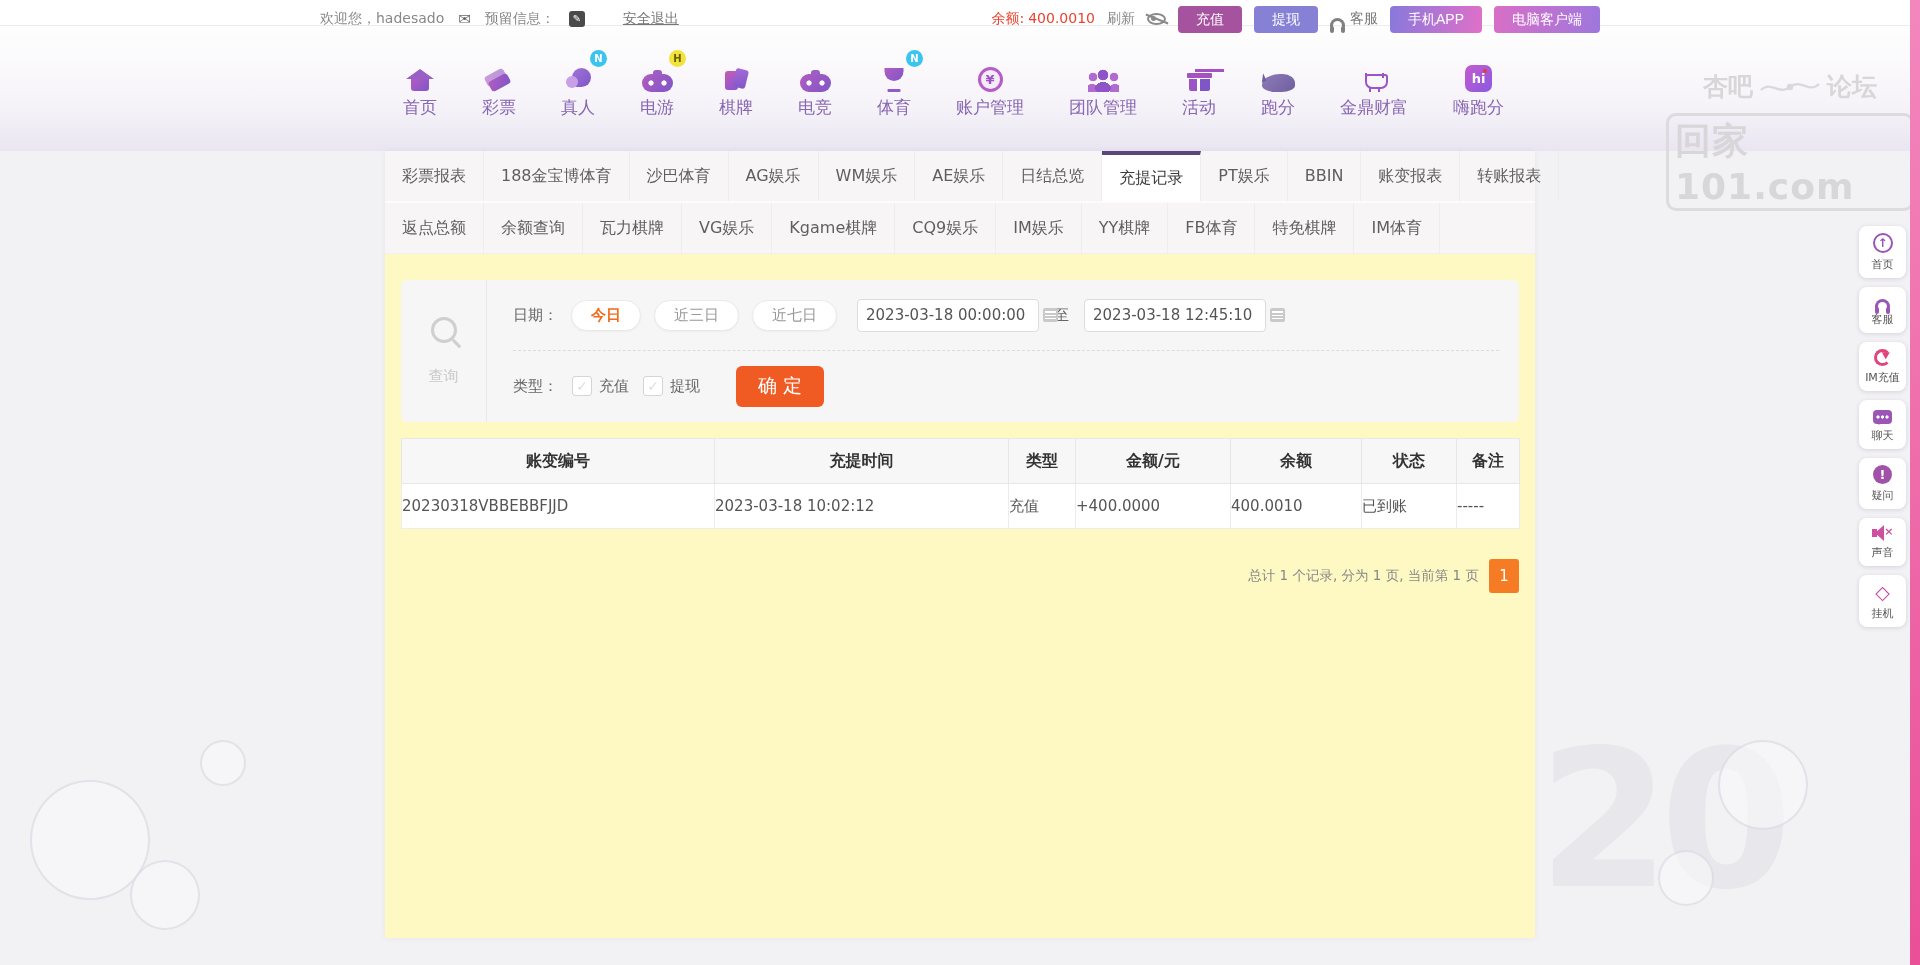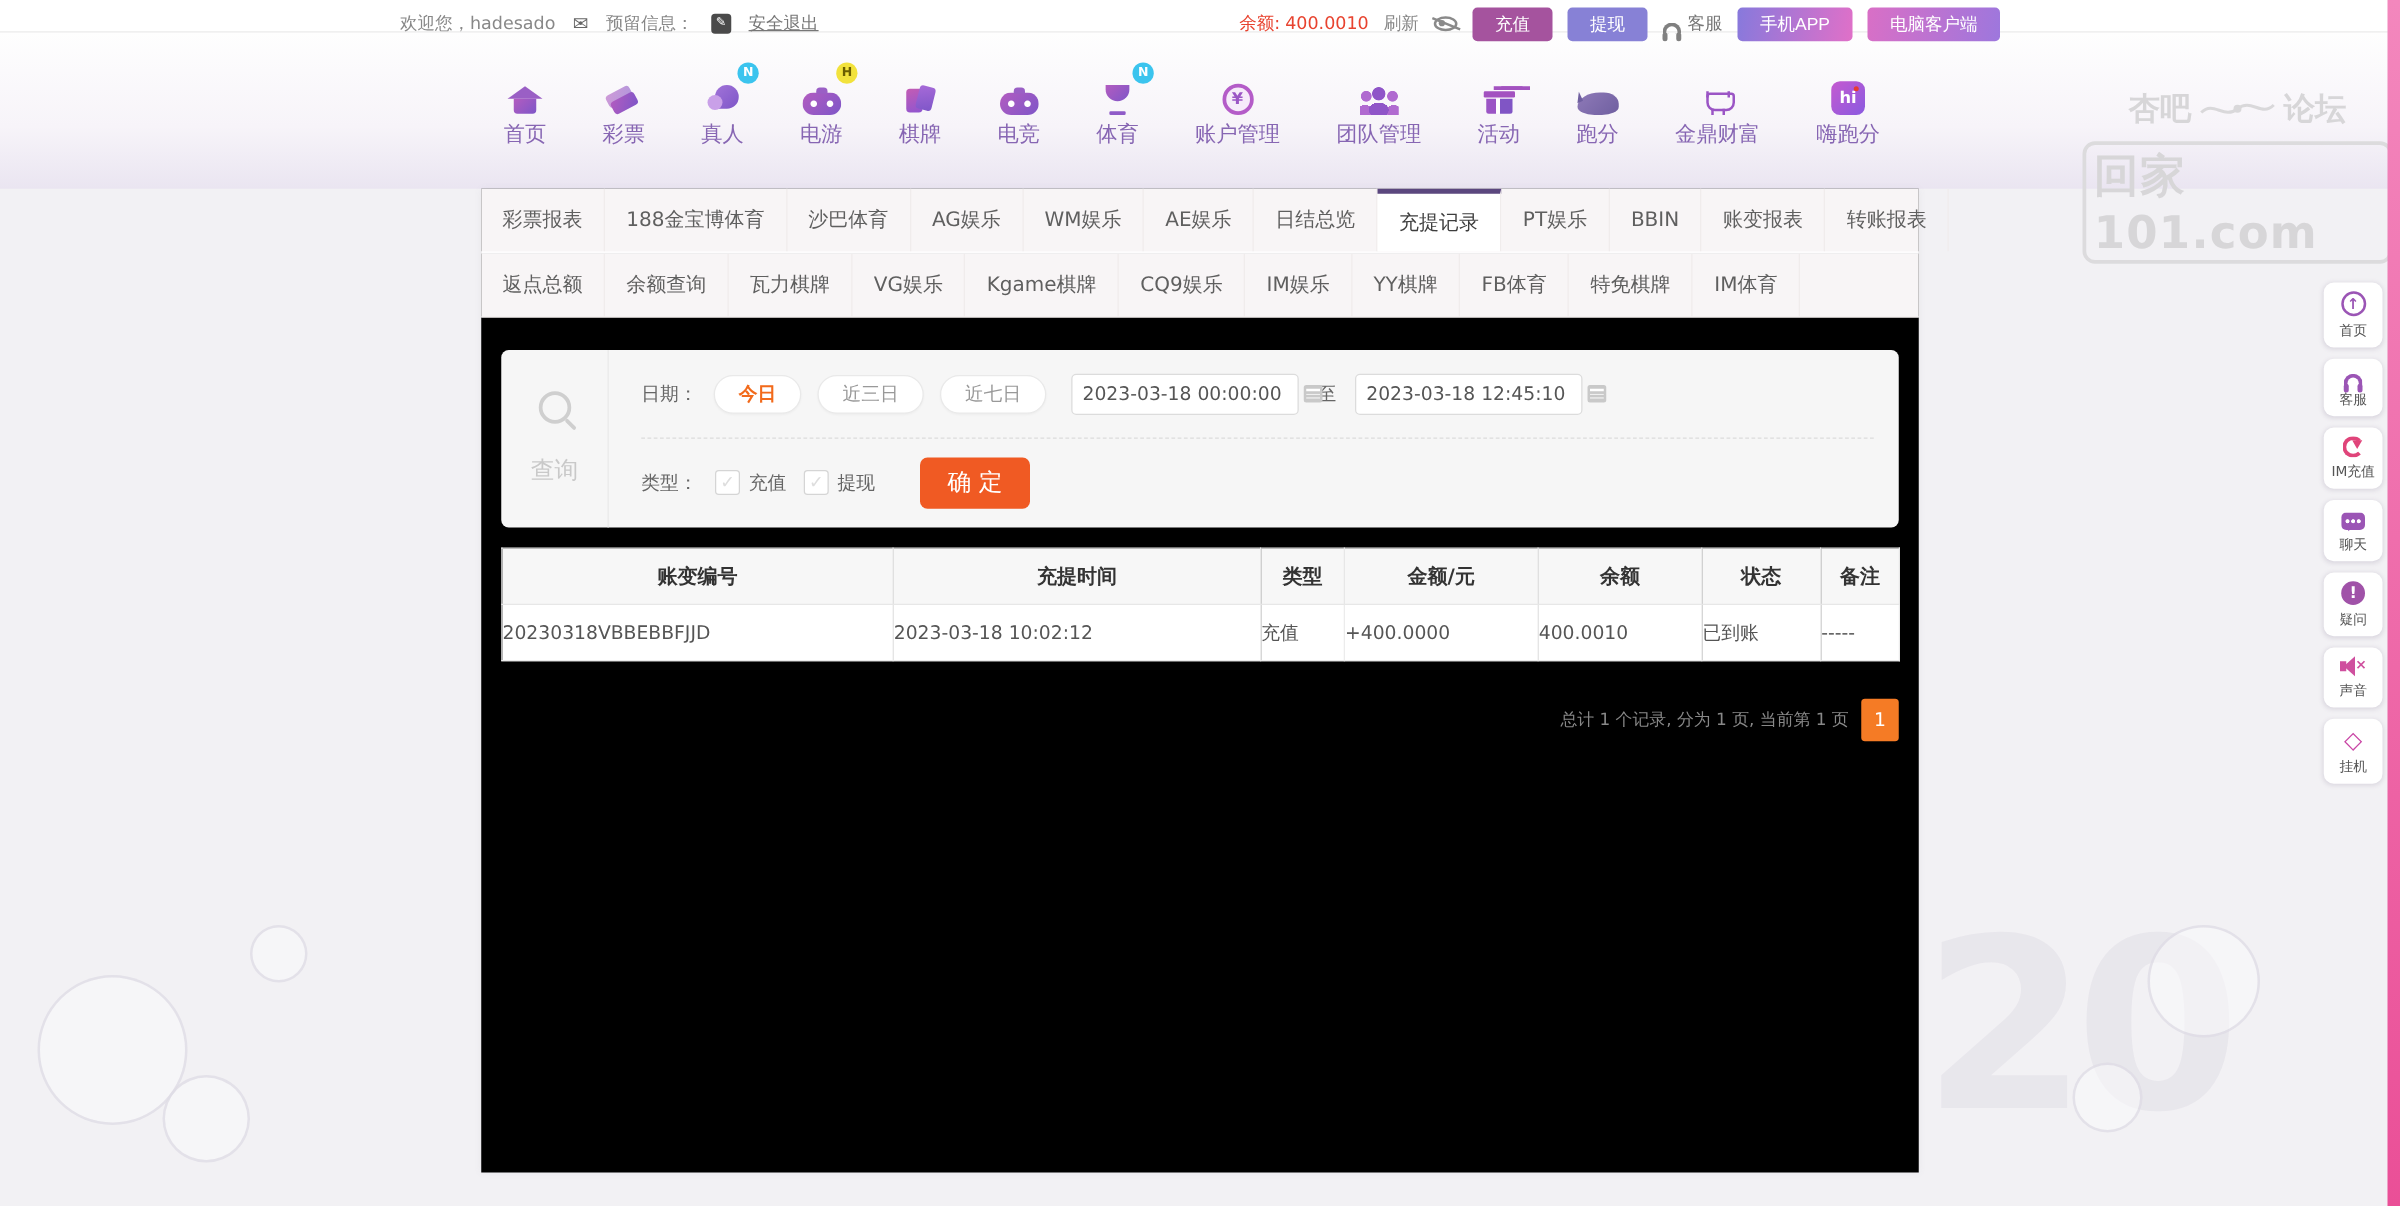--- a/index.html
+++ b/index.html
@@ -113,33 +113,33 @@
 
   
   .watermark{position:absolute;top:44px;right:6px;width:248px;color:#d7d6d8;z-index:4}
   .wm-top{display:flex;align-items:center;justify-content:center;gap:6px;font-size:25px;font-weight:bold}
   .wm-box{margin-top:10px;border:3px solid #dcdbdd;border-radius:10px;padding:1px 6px;font-size:36px;font-weight:bold;letter-spacing:1px}
 
   
   .pink-strip{position:absolute;top:0;right:0;width:10px;height:965px;background:linear-gradient(180deg,#f387bd,#ea4f97);z-index:40}
 
   
-  .main-card{width:1150px;margin:0 auto;background:#000000;min-height:787px;position:relative;
+  .main-card{width:1150px;margin:0 auto;background:#fef9c3;min-height:787px;position:relative;
     box-shadow:0 0 6px rgba(120,110,140,.08)}
   .tabs-row{display:flex;background:#f8f5f6}
   .tabs-row.r1{border-bottom:2px solid #fdfcfd}
   .tabs-row.r2{border-bottom:1px solid #f3eff0}
   .tab{padding:0 17px;line-height:50px;height:50px;font-size:16px;color:#5f5f5f;
     border-right:1px solid #f0ecec;cursor:pointer;white-space:nowrap}
   .tab.active{background:#fff;border-top:4px solid #5b477e;line-height:46px;color:#3d3d3d}
 
   
   .filter{margin:26px 16px 0;height:142px;background:#f6f6f6;border-radius:6px;display:flex}
   .f-left{width:86px;border-right:1px solid #e9e9e9;display:flex;flex-direction:column;
-    align-items:center;justify-content:center;gap:24px;color:#c9c9c9;font-size:19px}
+    align-items:center;justify-content:center;gap:24px;color:#c9c9c9;font-size:15px}
   .mag-ic{width:26px;height:26px;border:3px solid #cfcfcf;border-radius:50%;position:relative}
   .mag-ic::after{content:"";position:absolute;right:-8px;bottom:-5px;width:11px;height:3px;background:#cfcfcf;border-radius:2px;transform:rotate(45deg)}
   .f-right{flex:1;display:flex;flex-direction:column;padding-left:26px;padding-right:20px}
   .f-rowA{height:71px;display:flex;align-items:center;border-bottom:1px dashed #dcdcdc;gap:13px}
   .f-rowB{height:70px;display:flex;align-items:center;gap:14px}
   .f-label{font-size:15px;color:#666}
   .pill{height:31px;padding:0 19px;border-radius:16px;background:#fff;border:1px solid #e9e9e9;
     font-size:15px;color:#999;line-height:29px;cursor:pointer;box-shadow:0 1px 2px rgba(0,0,0,.04)}
   .pill.sel{color:#f26a1b;font-weight:bold}
   .date-box{width:182px;height:33px;background:#fff;border:1px solid #dcdcdc;border-radius:4px;
@@ -210,21 +210,21 @@
 </head>
 <body>
 
 <div class="topbar">
   <div class="container">
     <div class="tb-left">
       <span>欢迎您，hadesado</span>
       <span class="mail-ic"></span>
       <span>预留信息：</span>
       <span class="pencil-ic"></span>
-      <span class="logout-link" style="">安全退出</span>
+      <span class="logout-link" style="margin-left:24px">安全退出</span>
     </div>
     <div class="tb-right">
       <span class="balance"><span>余额:</span><b>400.0010</b></span>
       <span class="refresh">刷新</span>
       <span class="eye-off"></span>
       <button class="tb-btn btn-deposit">充值</button>
       <button class="tb-btn btn-withdraw">提现</button>
       <span class="service">
           <span class="headset-ic"></span>
           <span>客服</span>

